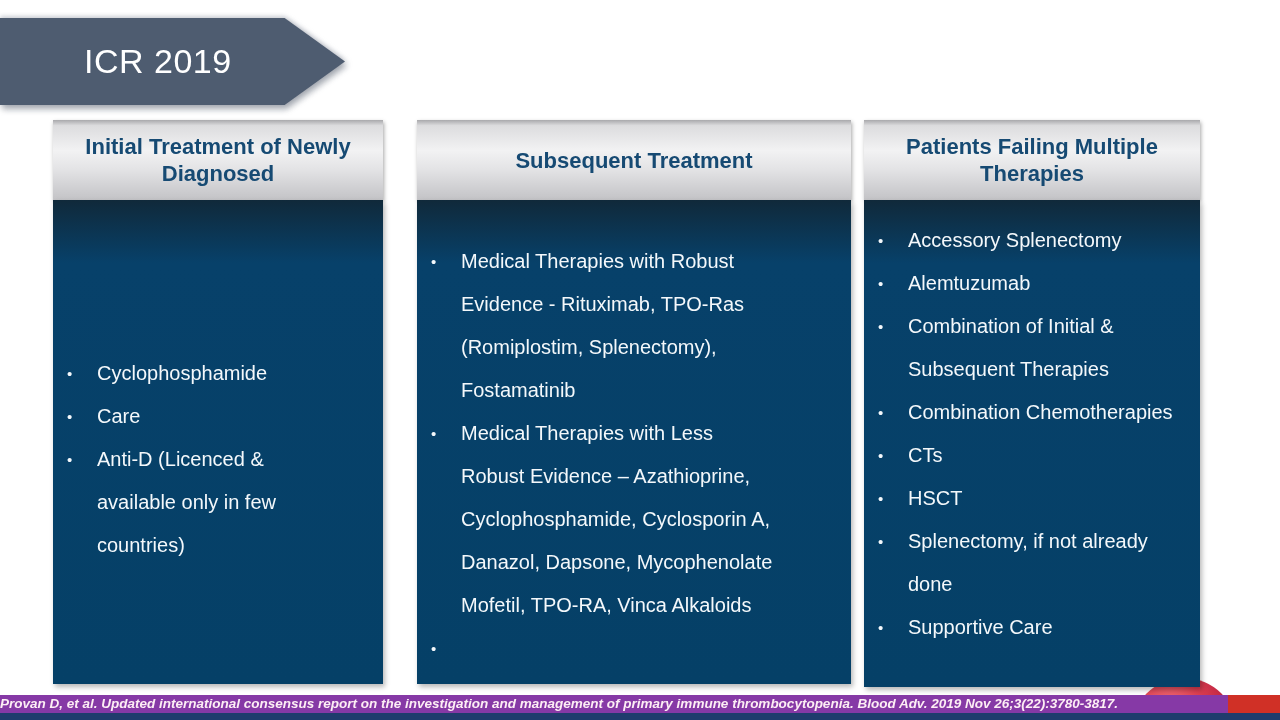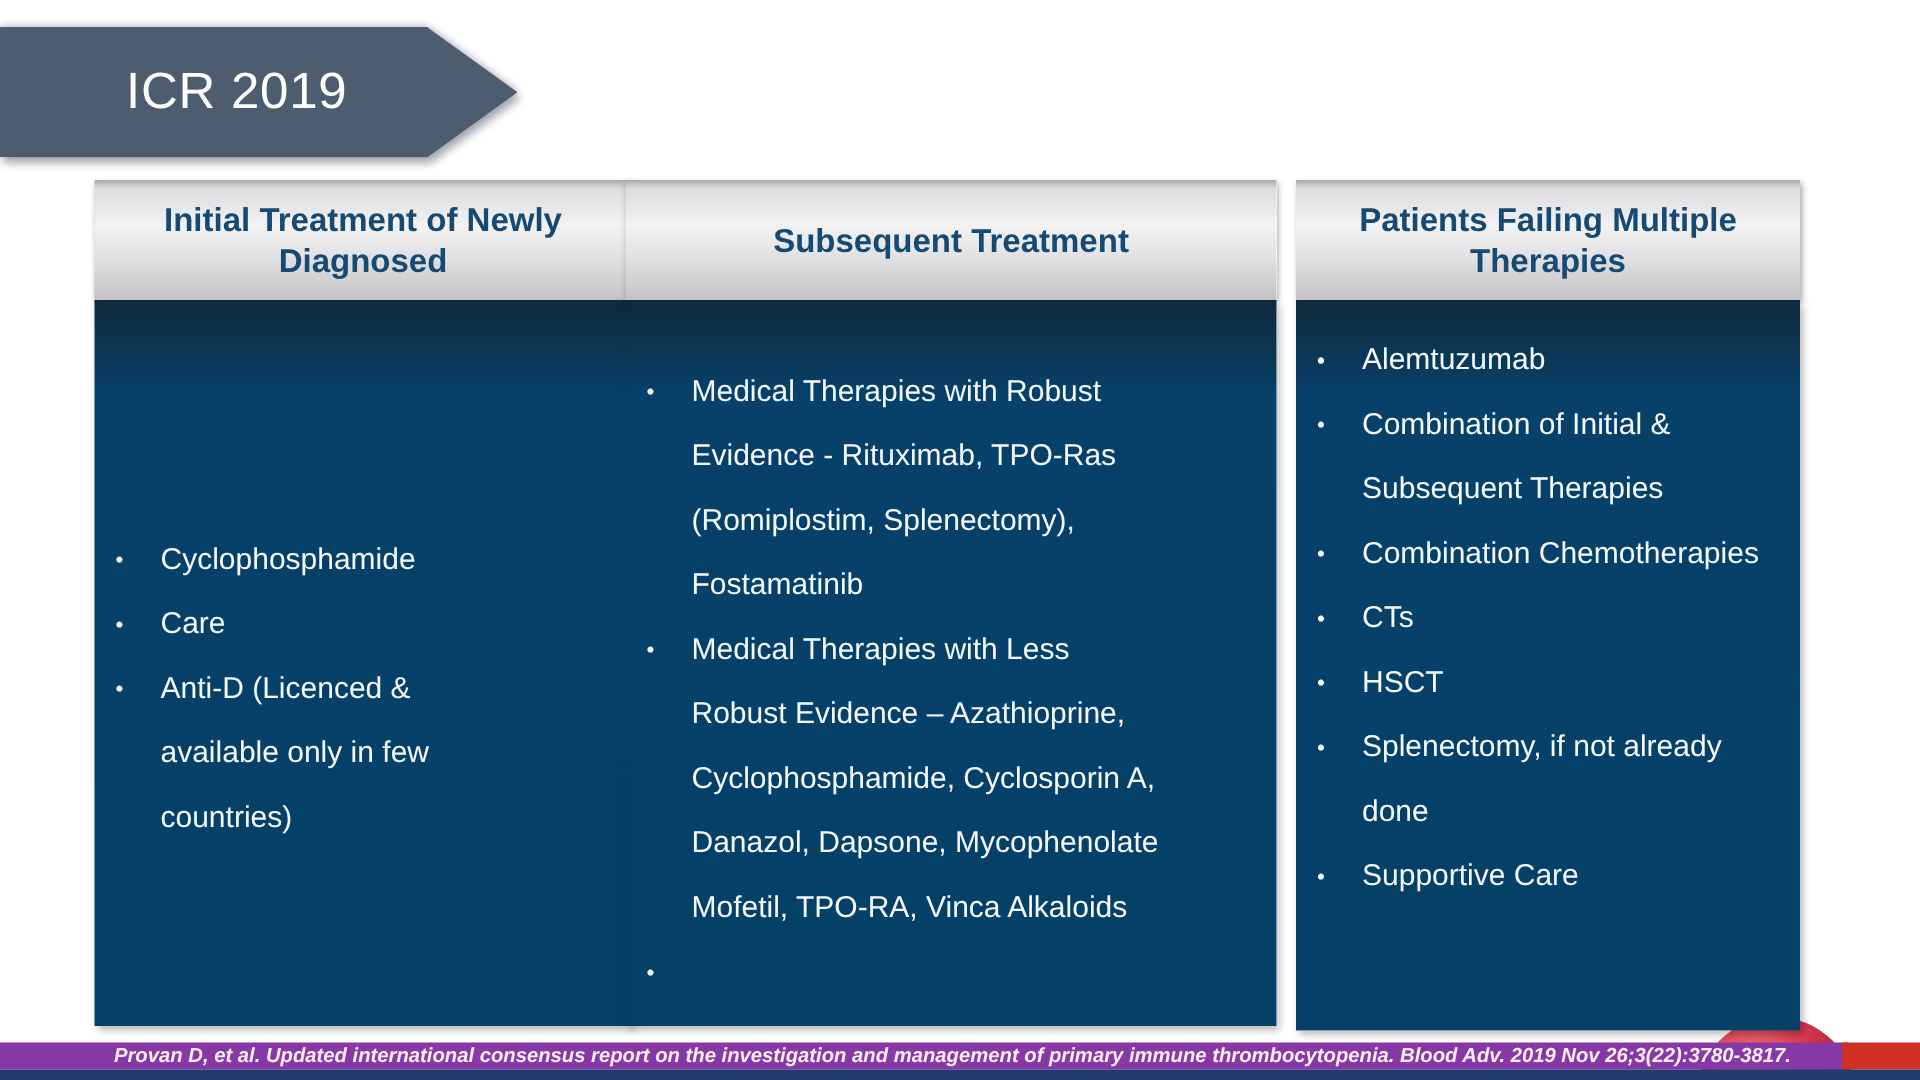--- a/index.html
+++ b/index.html
@@ -10,21 +10,21 @@
   
   .banner-wrap{position:absolute;left:0;top:18px;z-index:4;
                filter:drop-shadow(2px 4px 3px rgba(70,80,95,.45)) drop-shadow(0 -2px 2px rgba(120,130,145,.35));}
   .banner-arrow{width:345px;height:87px;background:#4e5c70;
                 clip-path:polygon(0 0,82.5% 0,100% 50%,82.5% 100%,0 100%);
                 display:flex;align-items:center;}
   .banner-title{color:#ffffff;font-size:34px;letter-spacing:.5px;padding-left:84px;}
 
   
   .col{position:absolute;top:120px;z-index:2;}
-  #col1{left:63px;width:358px;}
+  #col1{left:53px;width:330px;}
   #col2{left:417px;width:434px;}
   #col3{left:864px;width:336px;}
   .col-header{height:80px;display:flex;align-items:center;justify-content:center;
               text-align:center;font-weight:bold;font-size:22px;line-height:27px;
               color:#164a73;white-space:pre-line;padding:0 12px;box-sizing:border-box;
               background:linear-gradient(180deg,#a9a9ac 0%,#dcdcde 7%,#f2f2f3 38%,#e3e3e5 62%,#cdcdd0 88%,#c3c3c6 100%);
               box-shadow:1px 2px 4px rgba(0,0,0,.35);}
   .col-body{background:linear-gradient(180deg,#10293a 0%,#07416a 13%,#054067 100%);
             box-shadow:2px 3px 5px rgba(0,0,0,.28);box-sizing:border-box;}
   #col1 .col-body{height:484px;}
@@ -38,21 +38,21 @@
   .col-body li{position:relative;line-height:43px;font-size:20px;color:#f4f8fb;}
   .blt{position:absolute;left:-30px;top:0;font-size:15px;line-height:43px;color:#f4f8fb;}
   .txt{white-space:pre-line;}
 
   
   .sphere{position:absolute;left:1131px;top:678px;width:106px;height:106px;border-radius:50%;z-index:1;
           background:radial-gradient(circle at 36% 28%,#f2717a 0%,#dd4052 30%,#c02642 55%,#a02055 72%,#8c2a86 86%,#7b2fa0 100%);}
   .purple-bar{position:absolute;left:0;top:695px;width:1232px;height:18px;background:#8639a6;z-index:3;}
   .red-end{position:absolute;left:1228px;top:695px;width:52px;height:18px;background:#d03026;z-index:3;}
   .citation{position:absolute;left:0;top:695px;width:1280px;height:18px;z-index:5;
-            box-sizing:border-box;padding-right:10px;text-align:center;
+            box-sizing:border-box;padding-right:10px;text-align:left;
             font-size:13.5px;font-style:italic;font-weight:700;line-height:18px;color:#fdeef5;}
   .bottom-strip{position:absolute;left:0;top:713px;width:1280px;height:7px;background:#1f3c6d;z-index:6;}
 </style>
 </head>
 <body>
 
 <div class="slide">
 
   <div class="banner-wrap">
     <div class="banner-arrow">
@@ -96,21 +96,21 @@
     </div>
   </section>
 
   <section class="col" id="col3">
     <header class="col-header">
       <span>Patients Failing Multiple
 Therapies</span>
     </header>
     <div class="col-body">
       <ul>
-        <li><span class="blt">•</span></li>
+        <li><span class="blt">•</span><span class="txt">Accessory Splenectomy</span></li>
         <li><span class="blt">•</span><span class="txt">Alemtuzumab</span></li>
         <li><span class="blt">•</span><span class="txt">Combination of Initial &amp;
 Subsequent Therapies</span></li>
         <li><span class="blt">•</span><span class="txt">Combination Chemotherapies</span></li>
         <li><span class="blt">•</span><span class="txt">CTs</span></li>
         <li><span class="blt">•</span><span class="txt">HSCT</span></li>
         <li><span class="blt">•</span><span class="txt">Splenectomy, if not already
 done</span></li>
         <li><span class="blt">•</span><span class="txt">Supportive Care</span></li>
       </ul>

